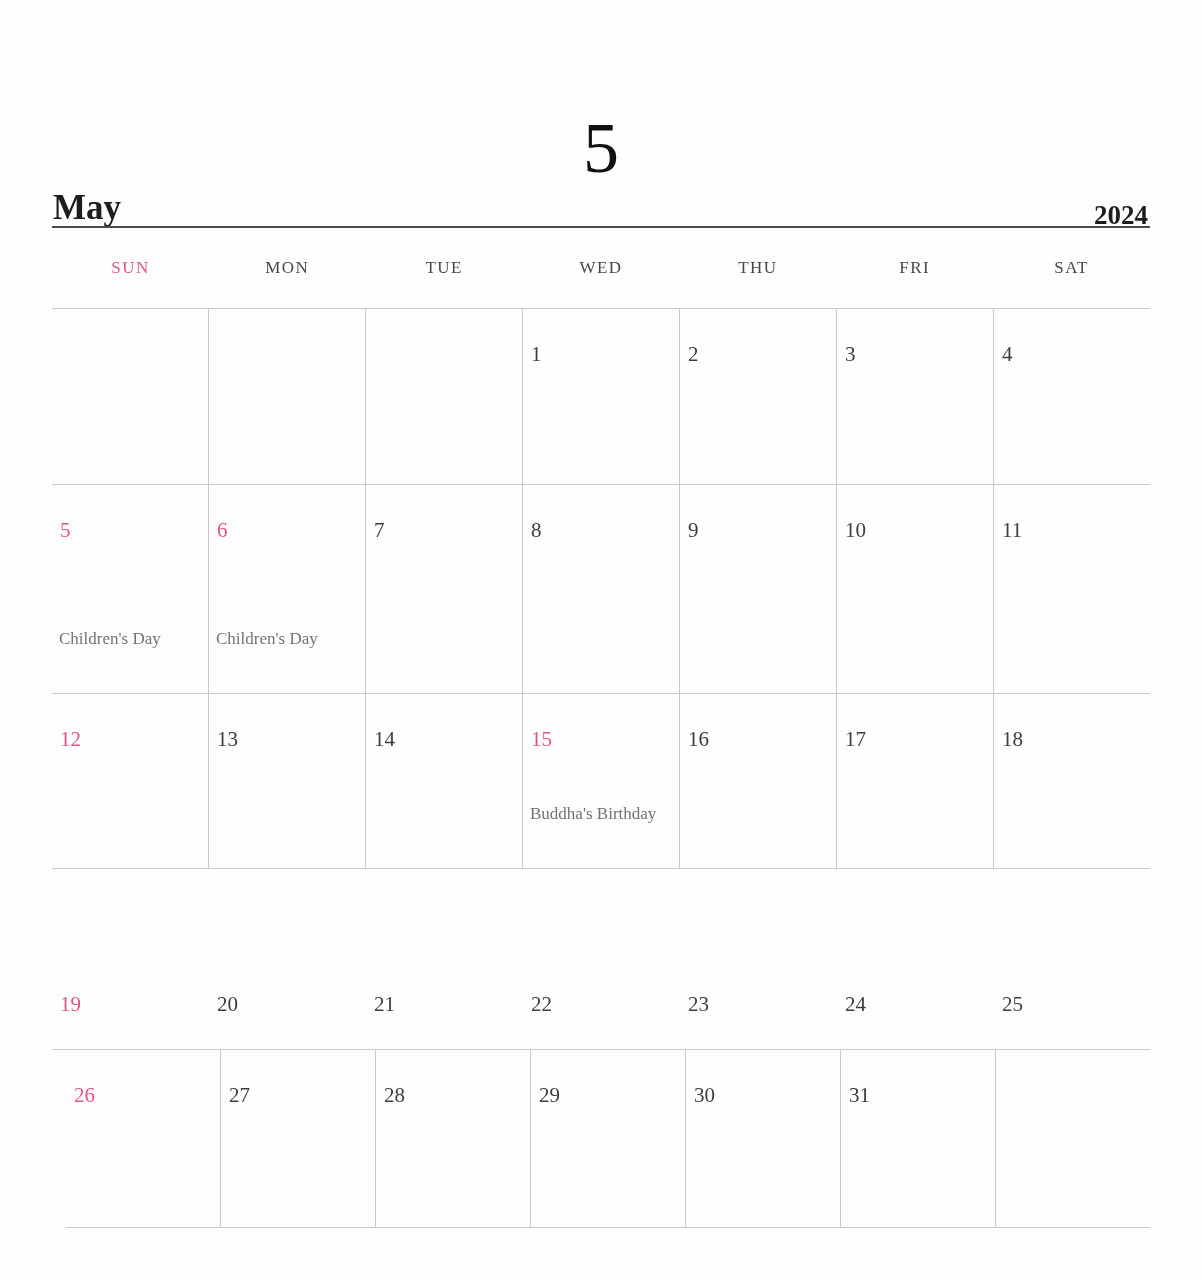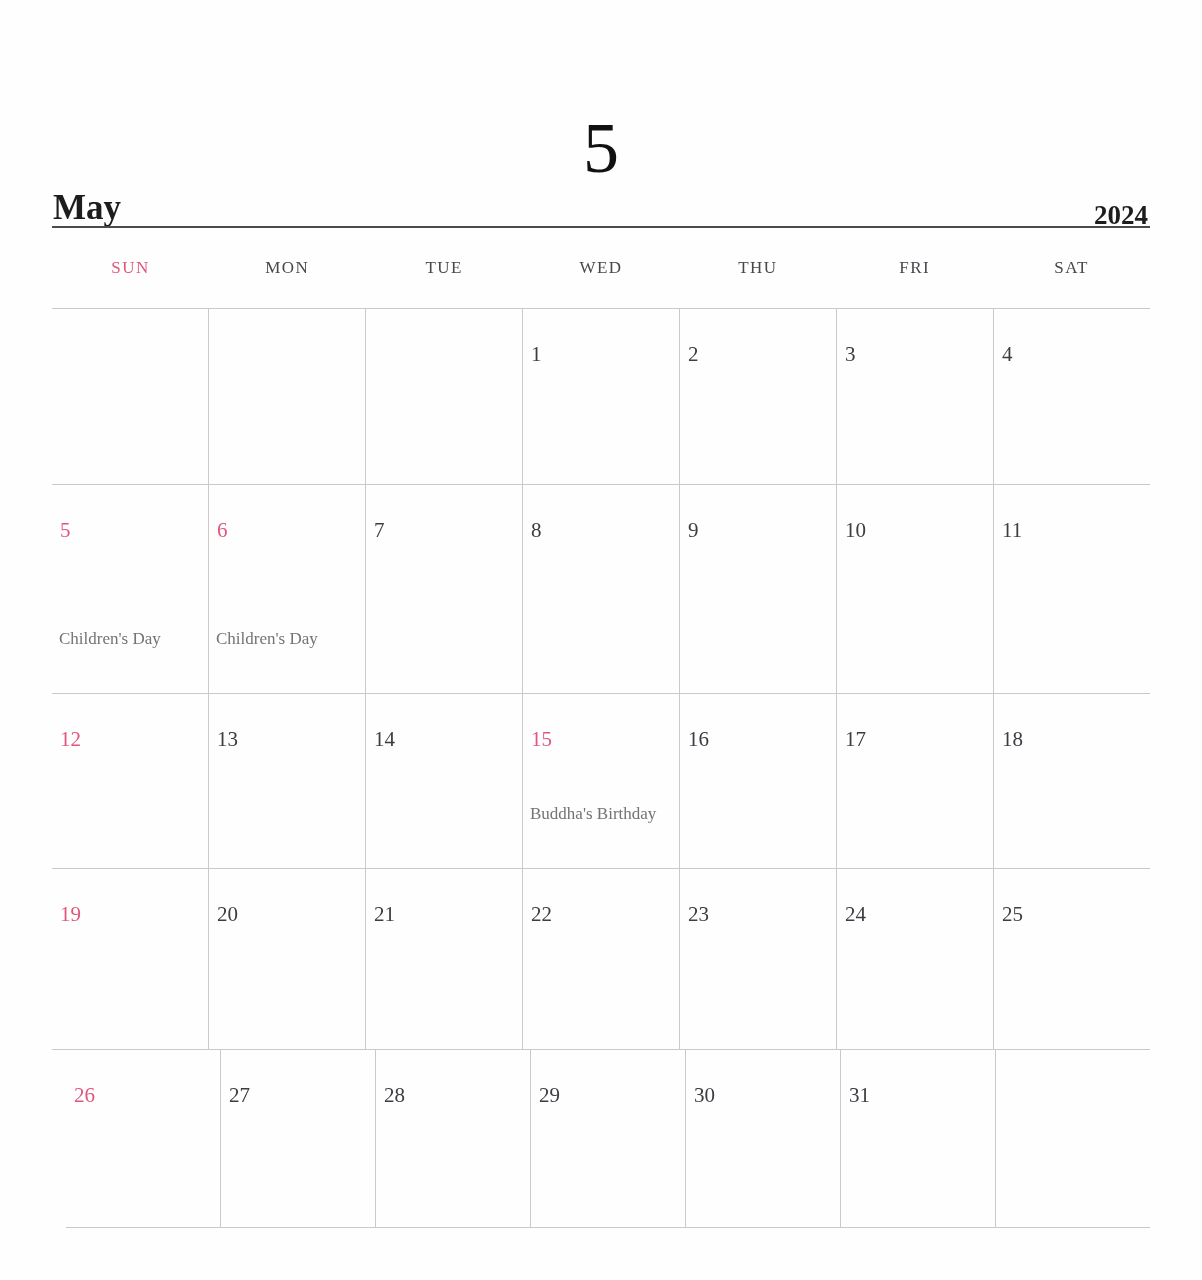--- a/index.html
+++ b/index.html
@@ -43,21 +43,21 @@
 
   
   .grid {
     position: absolute; top: 308px; left: 52px; width: 1098px;
     border-top: 1px solid #cdc8c8;
   }
   .week { display: flex; border-bottom: 1px solid #cdc8c8; }
   .w0 { height: 176px; }
   .w1 { height: 209px; }
   .w2 { height: 175px; }
-  .w3 { height: 181px; }
+  .w3 { height: 181px; align-items: center; }
   .w4 { height: 178px; margin-left: 14px; }
   .cell { flex: 1; position: relative; border-left: 1px solid #cdc8c8; }
   .cell:first-child { border-left: none; }
   .daynum {
     position: absolute; top: 33px; left: 8px;
     font-size: 21px; color: #3c3c42;
   }
   .event {
     position: absolute; bottom: 44px; left: 7px;
     font-size: 17px; color: #737373; white-space: nowrap;

